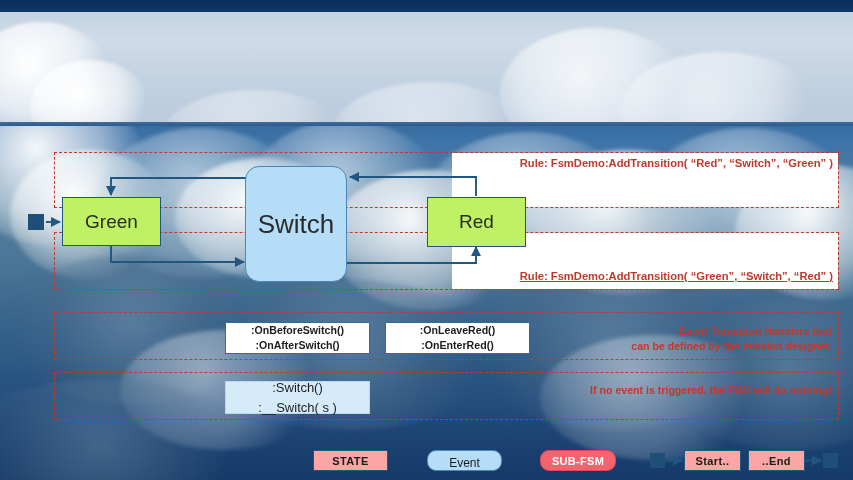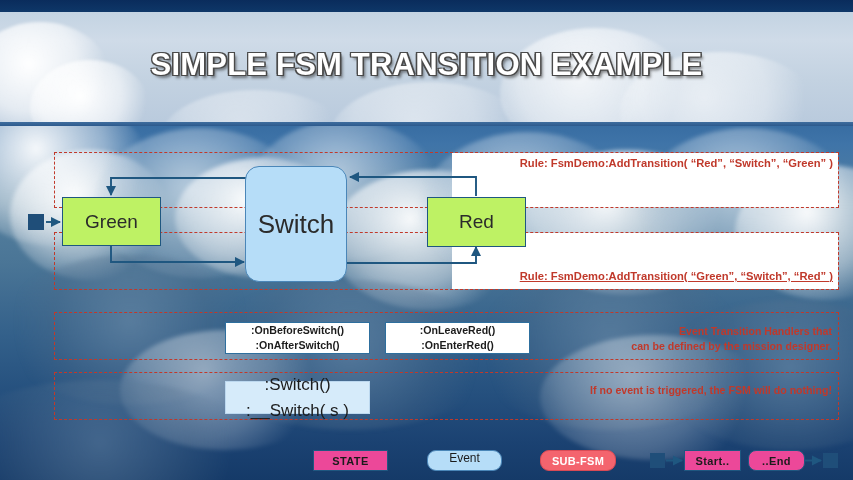--- a/index.html
+++ b/index.html
@@ -113,38 +113,38 @@
     display:flex; flex-direction:column;
     align-items:center; justify-content:center;
     font-size:10.6px; color:#1c1c1c; line-height:1.45;
     font-family:"Liberation Sans", sans-serif; font-weight:bold;
   }
   .handler-blue {
     position:absolute; background:#d6ebfa;
     border:1px solid #bcd8ef;
     display:flex; flex-direction:column;
     align-items:center; justify-content:center;
-    font-size:17px; color:#1c1c1c; line-height:1.5;
+    font-size:13px; color:#1c1c1c; line-height:1.5;
   }
   .note {
     position:absolute; color:#c0392b; font-weight:bold;
     font-size:10.6px; text-align:right; line-height:1.45;
     white-space:nowrap;
   }
 
   
   .lg-state {
-    position:absolute; background:#ec4899; border:1.5px solid #1f5780;
+    position:absolute; background:#fca5a5; border:1.5px solid #1f5780;
     display:flex; align-items:center; justify-content:center;
     font-size:11px; font-weight:bold; color:#1b1b1b; letter-spacing:.4px;
   }
   .lg-event {
     position:absolute; background:#b6ddf8; border:1.5px solid #4a86b8;
     border-radius:9px;
-    display:flex; align-items:flex-start; justify-content:center;
+    display:flex; align-items:flex-end; justify-content:center;
     font-size:12px; color:#1b1b1b;
   }
   .lg-sub {
     position:absolute; background:#f4646e; border:1.5px solid #d94a55;
     border-radius:9px;
     display:flex; align-items:center; justify-content:center;
     font-size:11px; font-weight:bold; color:#ffffff; letter-spacing:.3px;
   }
   .lg-sq {
     position:absolute; background:#1f4e79; width:15px; height:15px;
@@ -180,21 +180,20 @@
   <div class="topbar"></div>
   <div class="titleband">
     <div class="tb-cl" style="left:-30px; top:10px;  width:140px; height:110px;"></div>
     <div class="tb-cl" style="left:30px;  top:48px;  width:120px; height:95px;"></div>
     <div class="tb-cl" style="left:500px; top:16px;  width:190px; height:130px; opacity:.8;"></div>
     <div class="tb-cl" style="left:620px; top:40px;  width:200px; height:120px; opacity:.65;"></div>
     <div class="tb-cl" style="left:330px; top:70px;  width:200px; height:110px; opacity:.5;"></div>
     <div class="tb-cl" style="left:160px; top:78px;  width:190px; height:100px; opacity:.45;"></div>
   </div>
   <div class="titleband-bottomline"></div>
-  <div class="slide-title">SIMPLE FSM TRANSITION EXAMPLE</div>
 
   <div class="layer">
 
     <div class="rulepanel" style="left:452px; top:153px; width:386px; height:54px;"></div>
     <div class="rulepanel" style="left:452px; top:233px; width:386px; height:56px;"></div>
 
     <div class="rulebox" style="left:54px; top:152px; width:785px; height:56px;"></div>
     <div class="rulebox" style="left:54px; top:232px; width:785px; height:58px;"></div>
 
     <div class="ruletext" style="left:458px; top:157px; width:375px;">Rule: FsmDemo:AddTransition(  “Red”, “Switch”, “Green” )</div>
@@ -270,19 +269,19 @@
     <div class="lg-sq" style="left:650px; top:453px;"></div>
     <svg class="wires">
       <g stroke="#1f5780" stroke-width="1.9" fill="none">
         <line x1="666" y1="460.5" x2="682" y2="460.5" marker-end="url(#ah)"></line>
         <line x1="805" y1="460.5" x2="821" y2="460.5" marker-end="url(#ah)"></line>
       </g>
     </svg>
     <div class="lg-state" style="left:684px; top:450px; width:57px; height:21px;">
       <span>Start..</span>
     </div>
-    <div class="lg-state" style="left:748px; top:450px; width:57px; height:21px;border-radius:8px;">
+    <div class="lg-state" style="left:748px; top:450px; width:57px; height:21px;">
       <span>..End</span>
     </div>
     <div class="lg-sq" style="left:823px; top:453px;"></div>
 
   </div>
 </div>
 
 </body></html>

